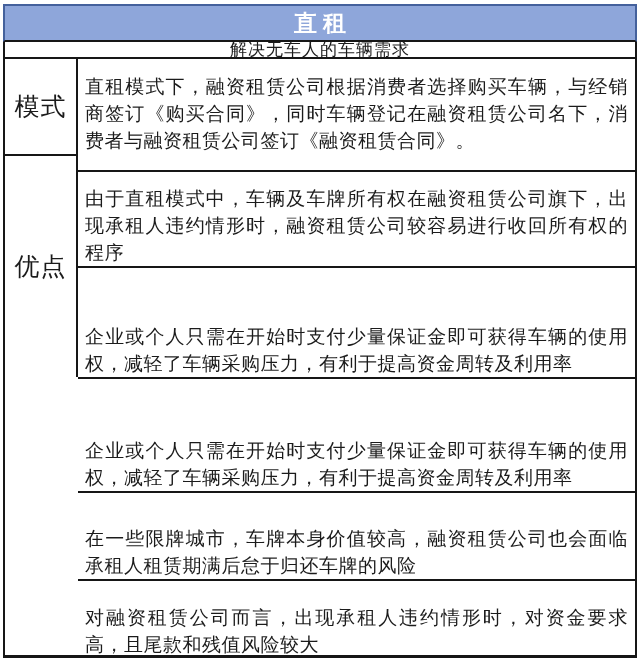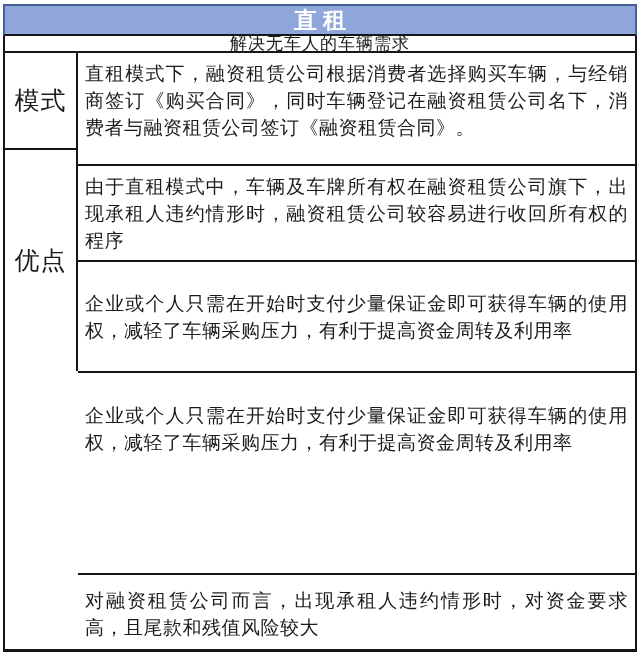--- a/index.html
+++ b/index.html
@@ -20,21 +20,21 @@
     left: 3px;
     top: 4px;
     width: 634px;
     height: 660px;
     box-sizing: border-box;
     color: #1b1b1b;
   }
   #lease-table, #lease-table * { box-sizing: border-box; }
 
   .title-row {
-    height: 32px;
+    height: 38px;
     background: #8EA6DA;
     border: 2px solid #44619C;
     border-bottom: 2px solid #161616;
     display: flex;
     align-items: center;
     justify-content: center;
     color: #ffffff;
     font-size: 23px;
     font-weight: bold;
     letter-spacing: 6px;
@@ -66,22 +66,22 @@
     display: flex;
     align-items: center;
     justify-content: center;
     font-size: 25px;
     font-weight: normal;
     letter-spacing: 1px;
   }
   .text-cell {
     grid-column: 2;
     display: flex;
-    align-items: center;
-    padding: 8px 7px;
+    align-items: flex-end;
+    padding: 0 7px;
   }
   .text-cell p {
     margin: 0;
     width: 100%;
     text-align: justify;
     font-size: 19px;
     line-height: 27px;
     letter-spacing: 0.5px;
   }
   .bt { border-top: 2px solid #161616; }
@@ -116,19 +116,22 @@
       <div class="text-cell r2 bt">
         <p>由于直租模式中，车辆及车牌所有权在融资租赁公司旗下，出现承租人违约情形时，融资租赁公司较容易进行收回所有权的程序</p>
       </div>
       <div class="text-cell r3 bt">
         <p>企业或个人只需在开始时支付少量保证金即可获得车辆的使用权，减轻了车辆采购压力，有利于提高资金周转及利用率</p>
       </div>
 
       <div class="text-cell r4 bt">
         <p>企业或个人只需在开始时支付少量保证金即可获得车辆的使用权，减轻了车辆采购压力，有利于提高资金周转及利用率</p>
       </div>
+      <div class="text-cell r5 bt">
+        <p>在一些限牌城市，车牌本身价值较高，融资租赁公司也会面临承租人租赁期满后怠于归还车牌的风险</p>
+      </div>
       <div class="text-cell r6 bt">
         <p>对融资租赁公司而言，出现承租人违约情形时，对资金要求高，且尾款和残值风险较大</p>
       </div>
 
     </div>
   </div>
 </div>
 
 </body></html>

